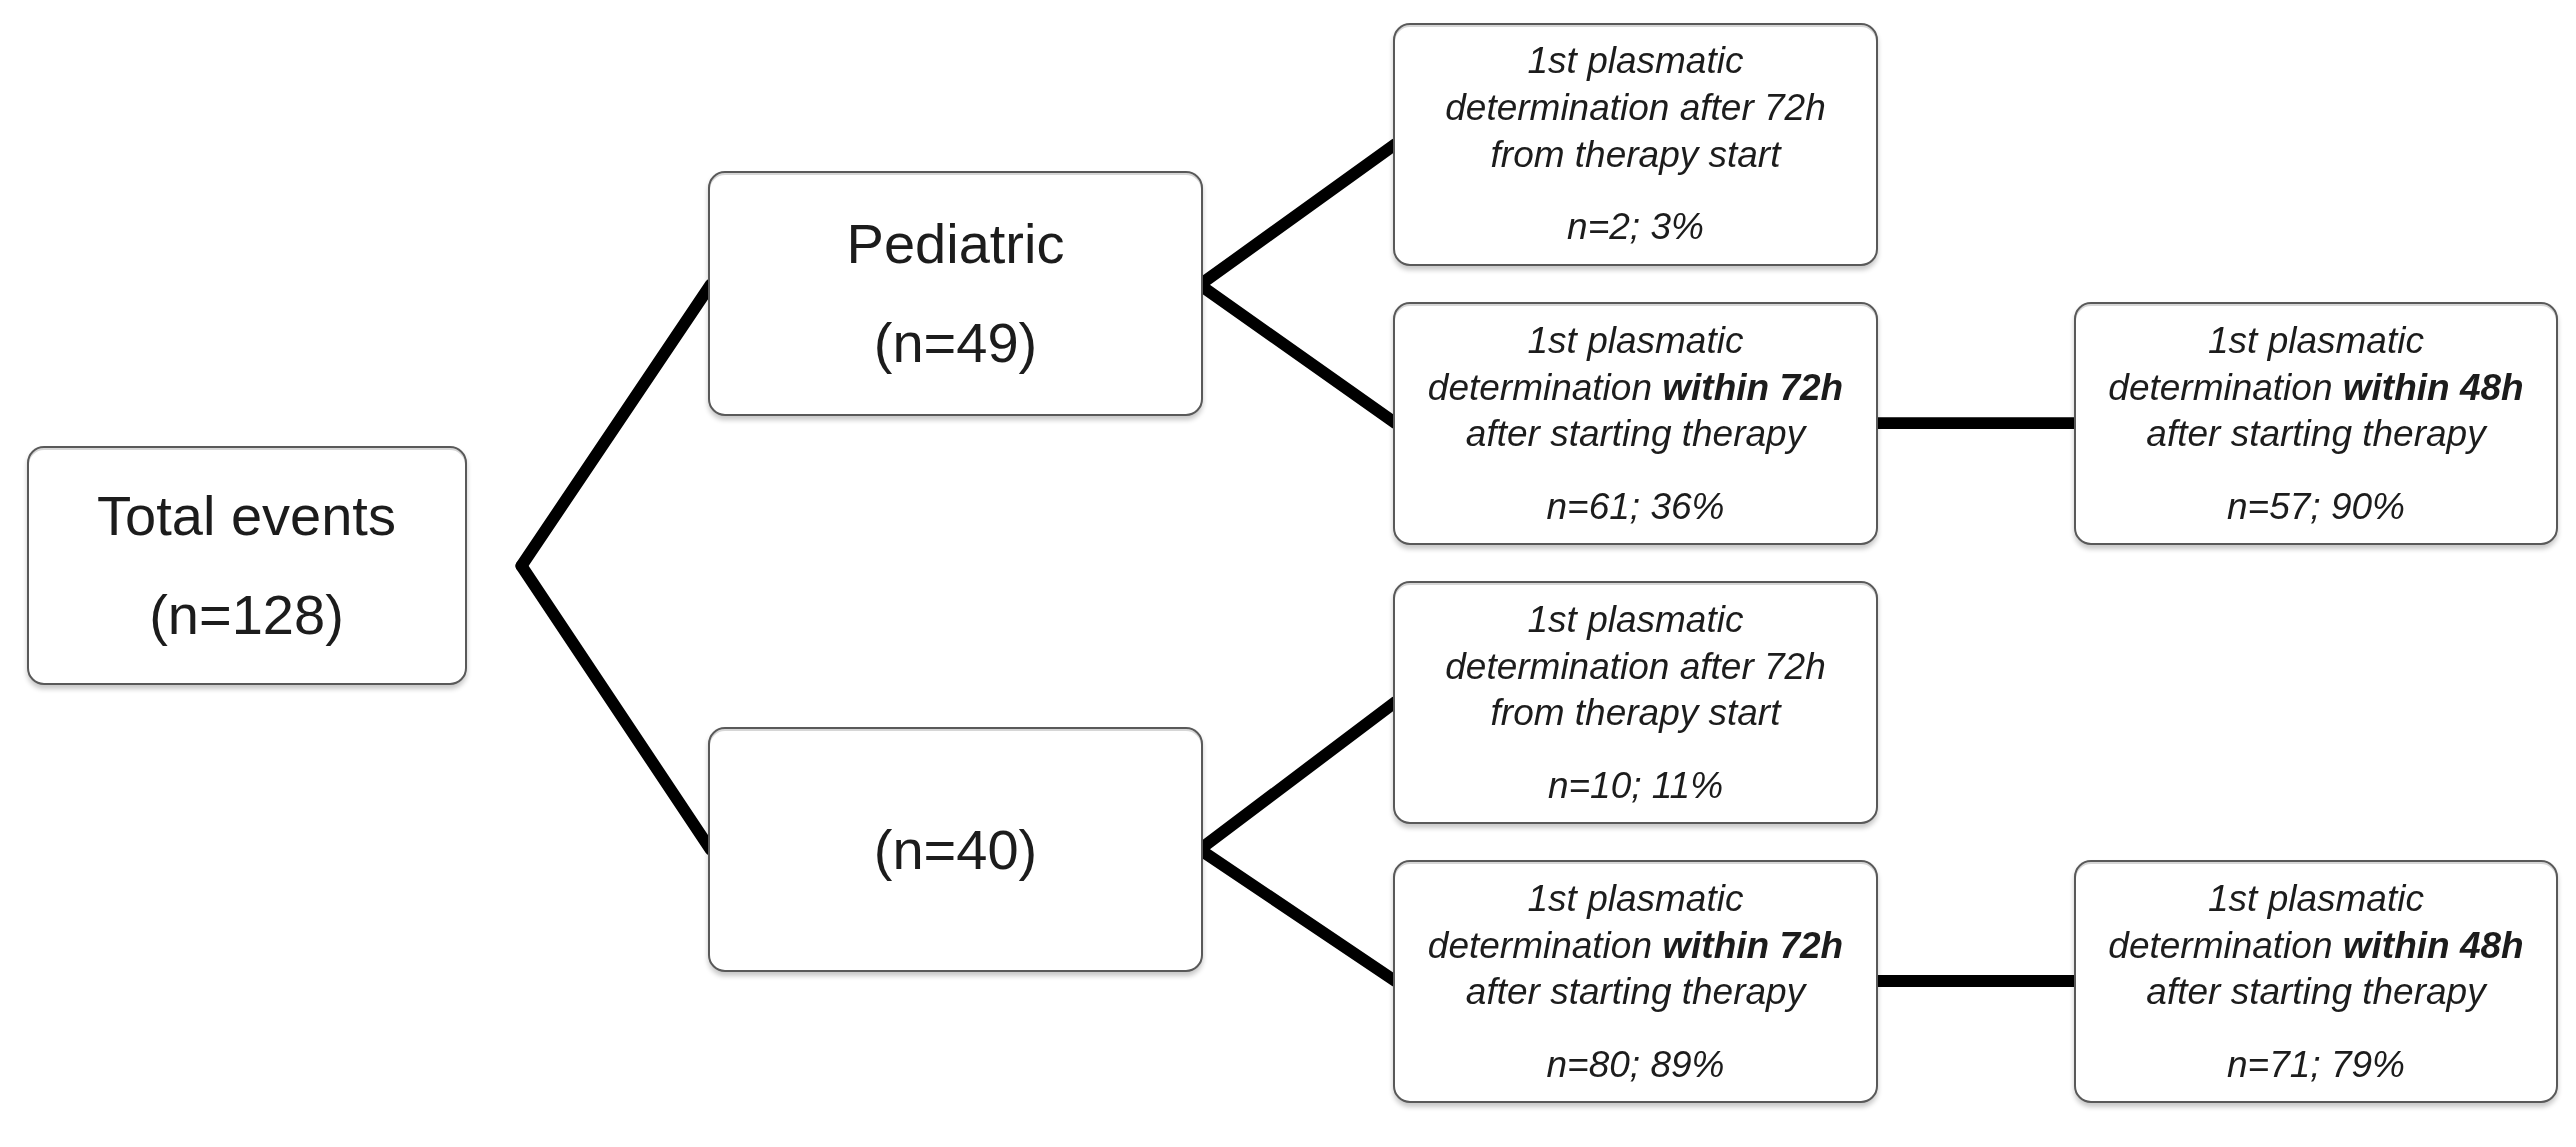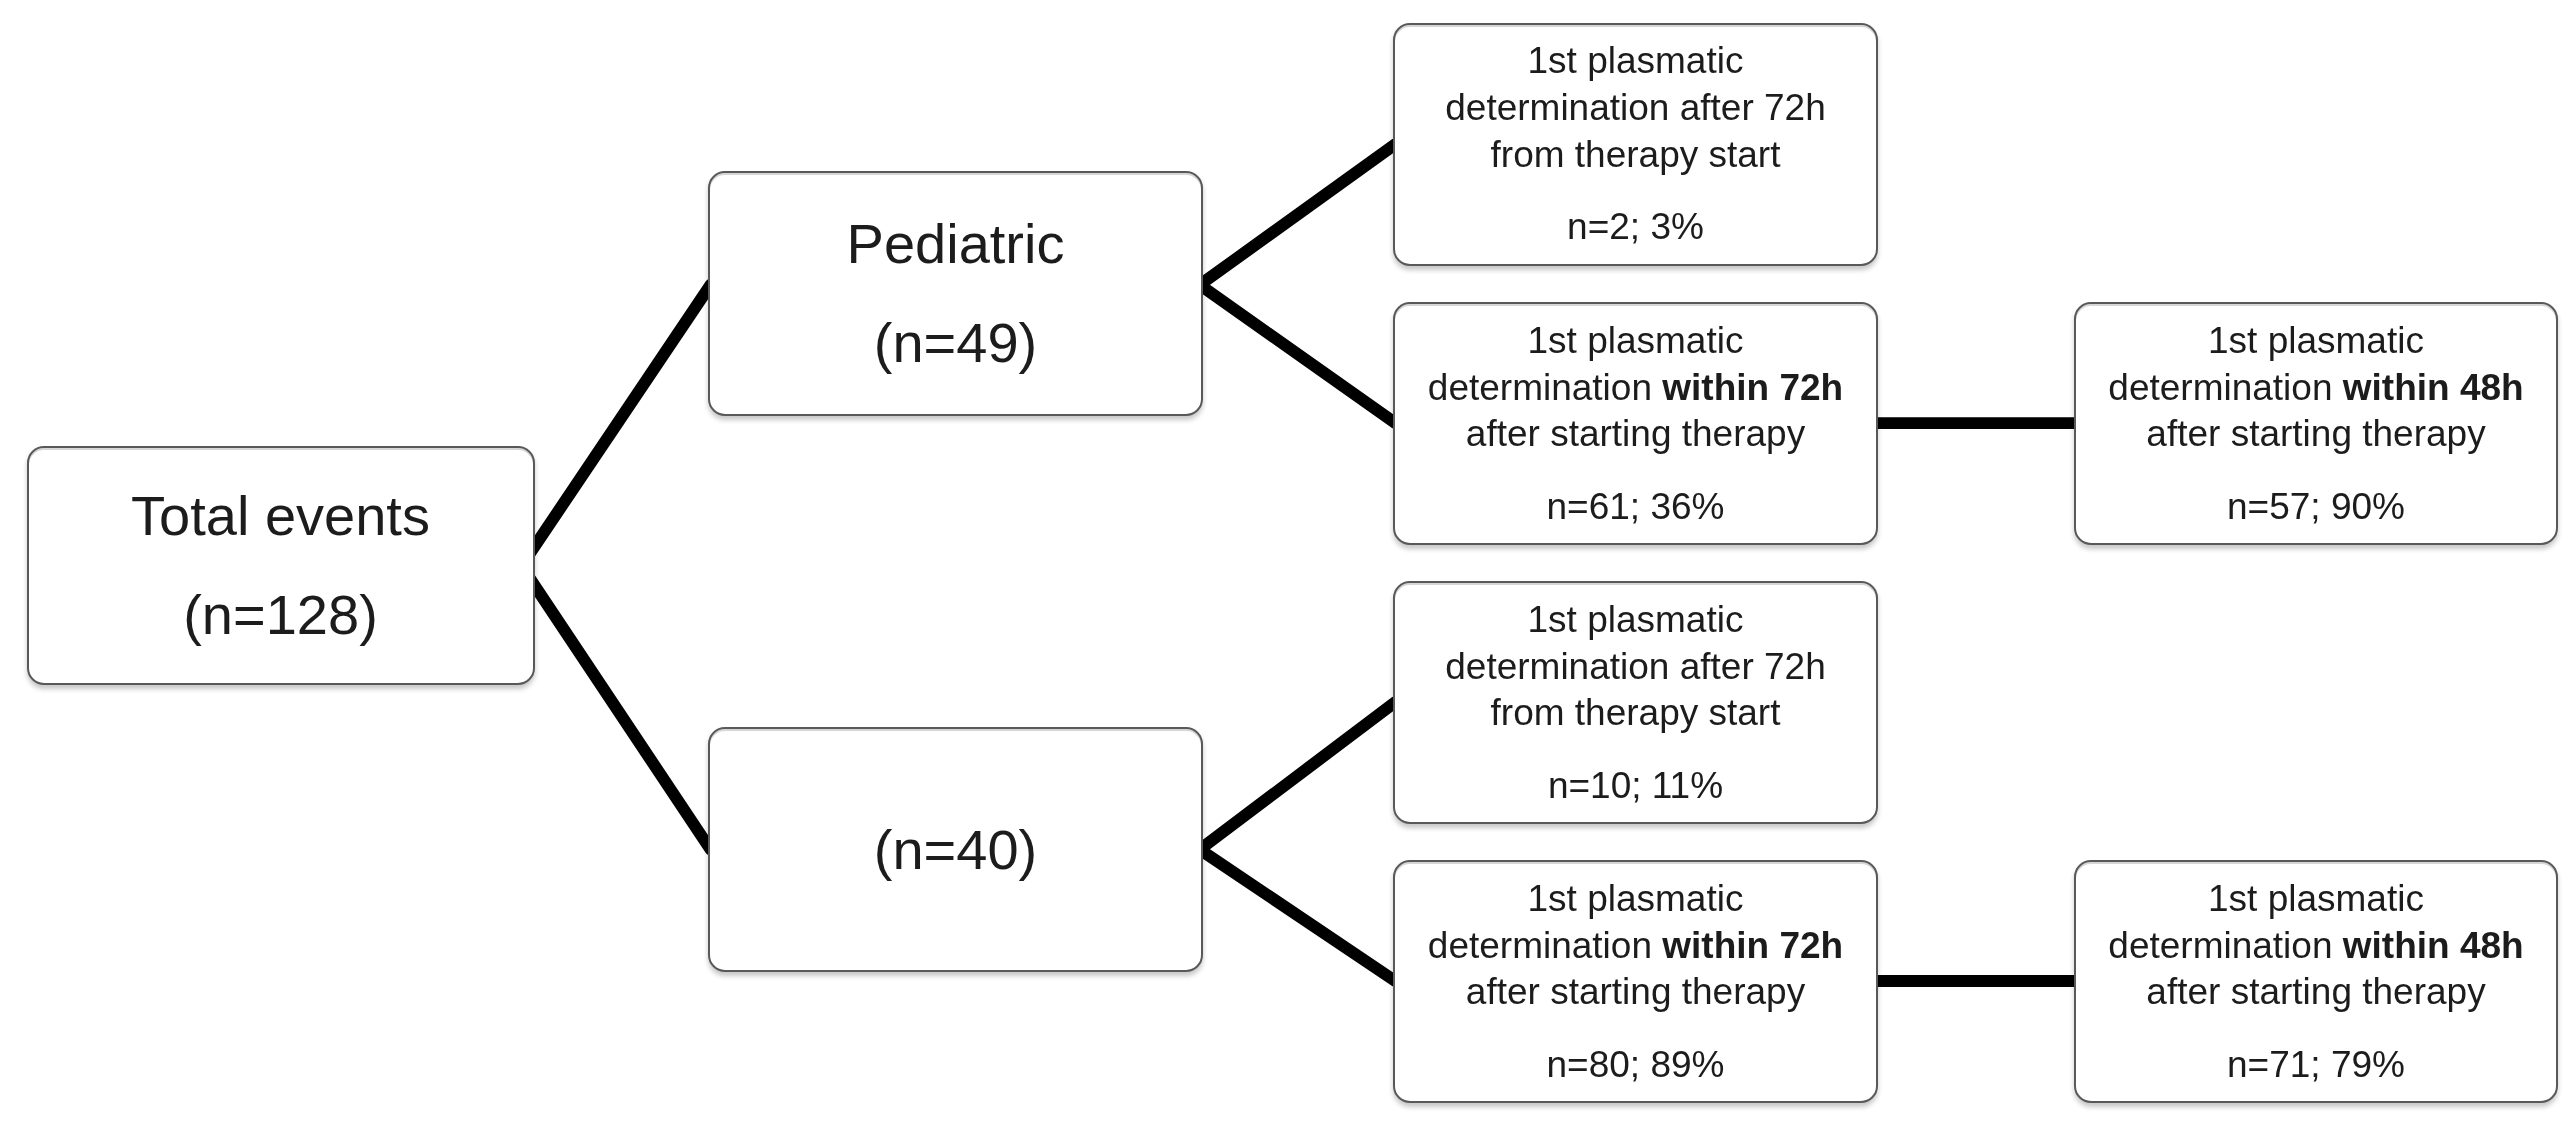--- a/index.html
+++ b/index.html
@@ -43,20 +43,21 @@
     text-align: center;
   }
   .big {
     font-size: 56px;
     line-height: 1.1;
     gap: 37px;
   }
   .small {
     font-size: 37px;
     padding: 6.6px 14.5px;
+    font-style: italic;
   }
   .small .ln {
     line-height: 1.26;
     white-space: nowrap;
   }
   .small .stat {
     margin-top: 27px;
     line-height: 1.2;
     white-space: nowrap;
   }
@@ -73,21 +74,21 @@
     <line x1="788" y1="856" x2="1074" y2="431"></line>
     <line x1="788" y1="856" x2="1074" y2="1285"></line>
     <line x1="1814" y1="431" x2="2110" y2="218"></line>
     <line x1="1814" y1="431" x2="2110" y2="640"></line>
     <line x1="1814" y1="1285" x2="2110" y2="1062"></line>
     <line x1="1814" y1="1285" x2="2110" y2="1484"></line>
     <line x1="2836" y1="640" x2="3140" y2="640"></line>
     <line x1="2836" y1="1484" x2="3140" y2="1484"></line>
   </svg>
 
-  <div class="node big" style="left:26.5px; top:446px; width:508px; height:239px;">
+  <div class="node big" style="left:26.5px; top:446px; width:440px; height:239px;">
     <div>Total events</div>
     <div>(n=128)</div>
   </div>
 
   <div class="node big" style="left:708px; top:163px; width:495px; height:245px;margin-top:8px;">
     <div>Pediatric</div>
     <div>(n=49)</div>
   </div>
 
   <div class="node big" style="left:708px; top:727px; width:495px; height:245px;">

